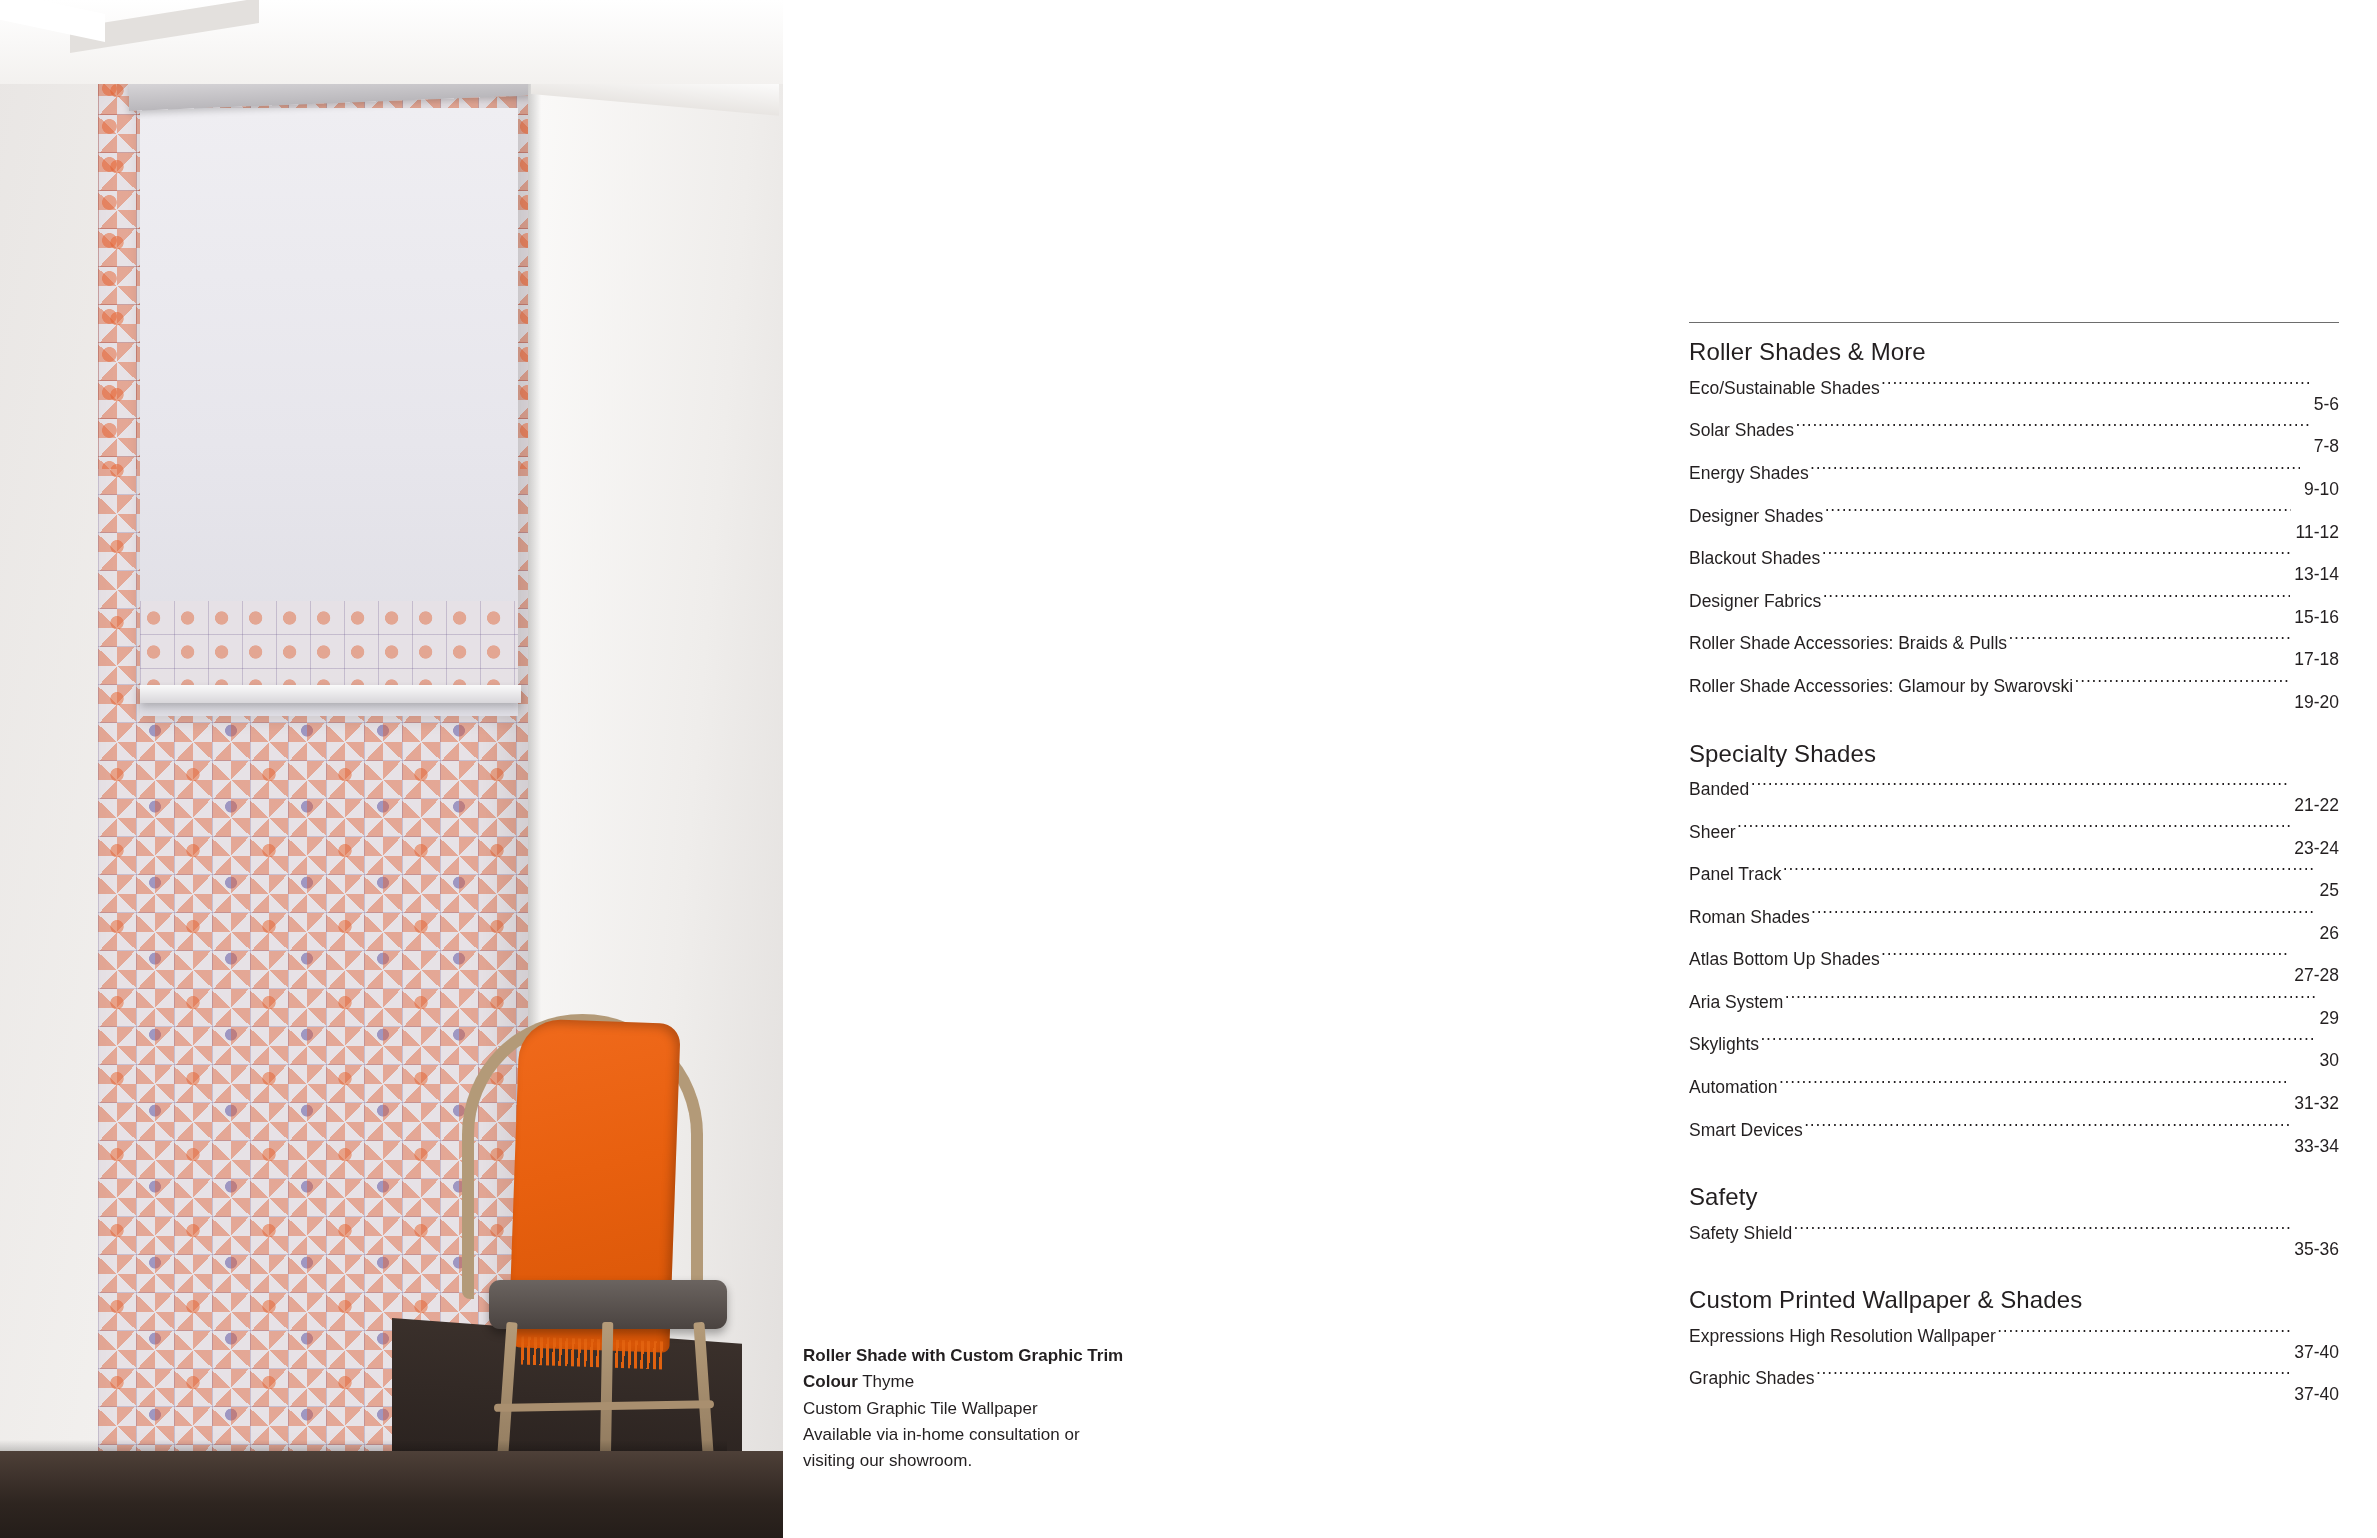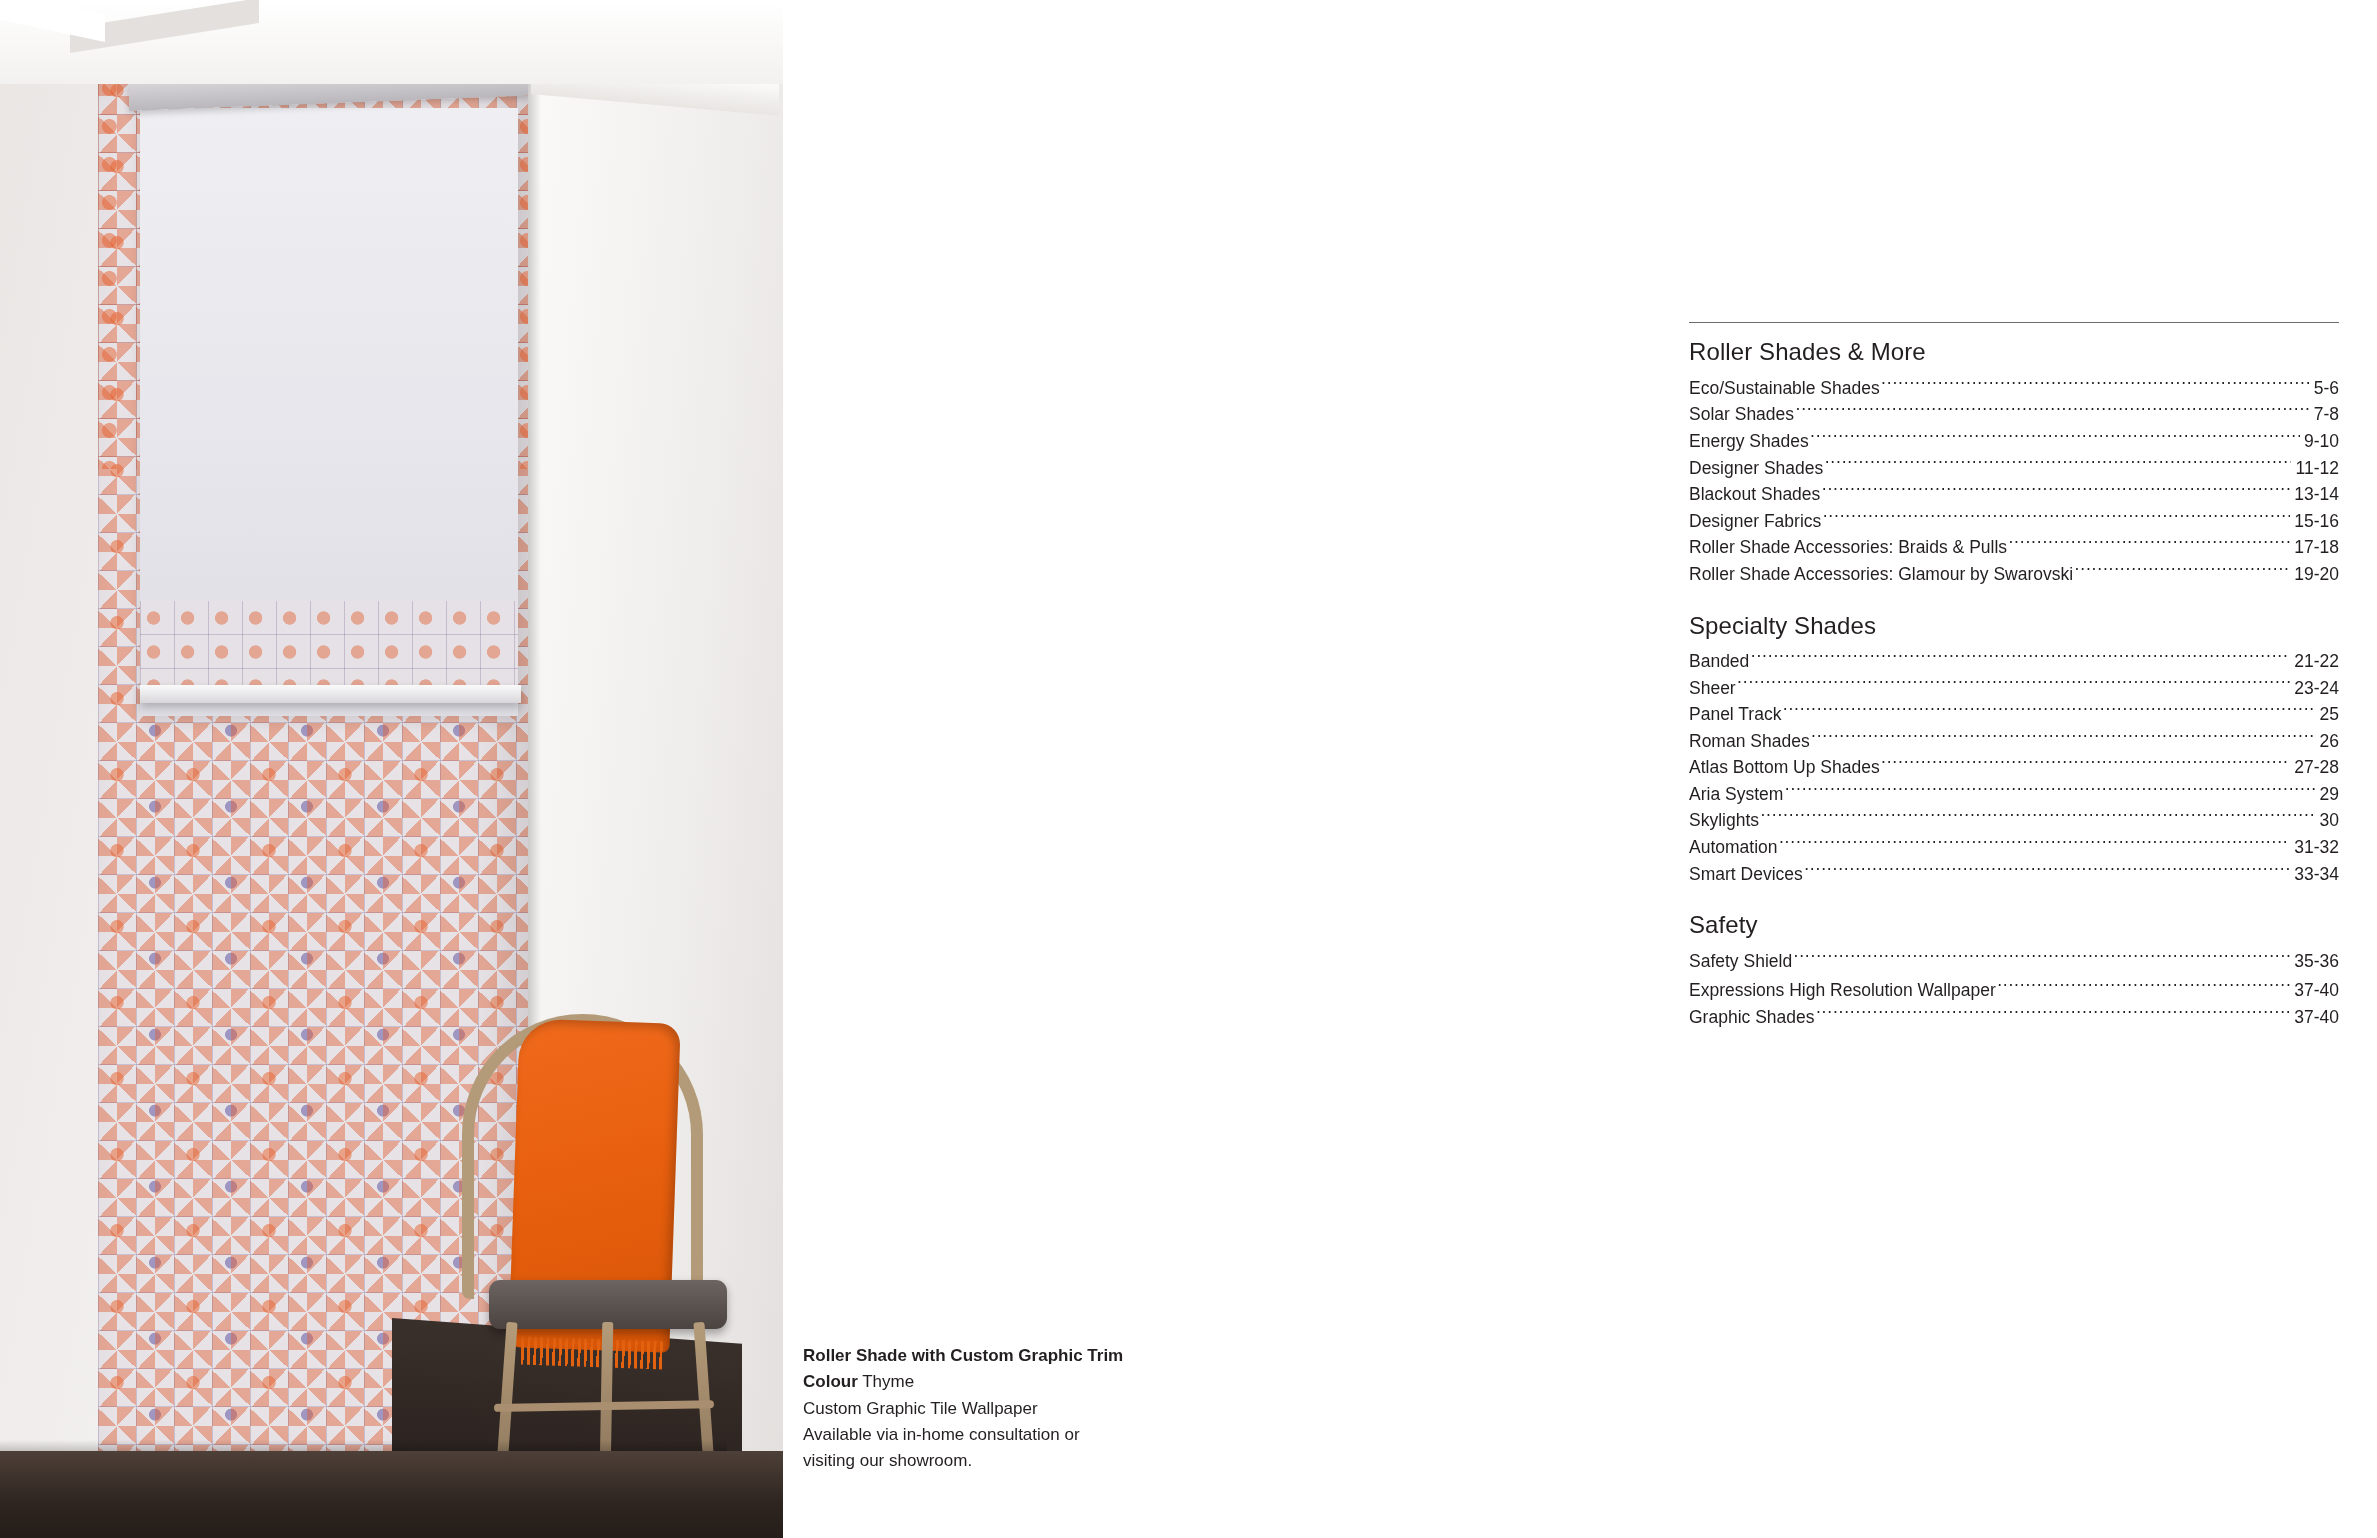--- a/index.html
+++ b/index.html
@@ -291,21 +291,21 @@
   }
   .entry .dots::after {
     content: "......................................................................................................................................................................";
     letter-spacing: 0.8px;
     color: #231f20;
     position: absolute;
     left: 0;
     bottom: 0.06em;
     white-space: nowrap;
   }
-  .entry .pages { flex: 0 0 auto; padding-left: 2.8px; }
+  .entry .pages { flex: 0 0 auto; padding-left: 2.8px; margin-top: 16px; }
 </style>
 </head>
 <body>
 
 <div class="photo">
   <div class="wall-back"></div>
   <div class="tilewall"></div>
   <div class="tilewall-orange-top"></div>
   <div class="shade"></div>
   <div class="shade-trim"></div>
@@ -438,20 +438,21 @@
         </div>
       </div>
       <div class="sec-head spaced">Safety</div>
       <div class="entries">
         <div class="entry">
           <span class="label">Safety Shield</span>
           <span class="dots"></span>
           <span class="pages">35-36</span>
         </div>
       </div>
+      <div class="sec-head spaced">Custom Printed Wallpaper &amp; Shades</div>
       <div class="entries">
         <div class="entry">
           <span class="label">Expressions High Resolution Wallpaper</span>
           <span class="dots"></span>
           <span class="pages">37-40</span>
         </div>
         <div class="entry">
           <span class="label">Graphic Shades</span>
           <span class="dots"></span>
           <span class="pages">37-40</span>

